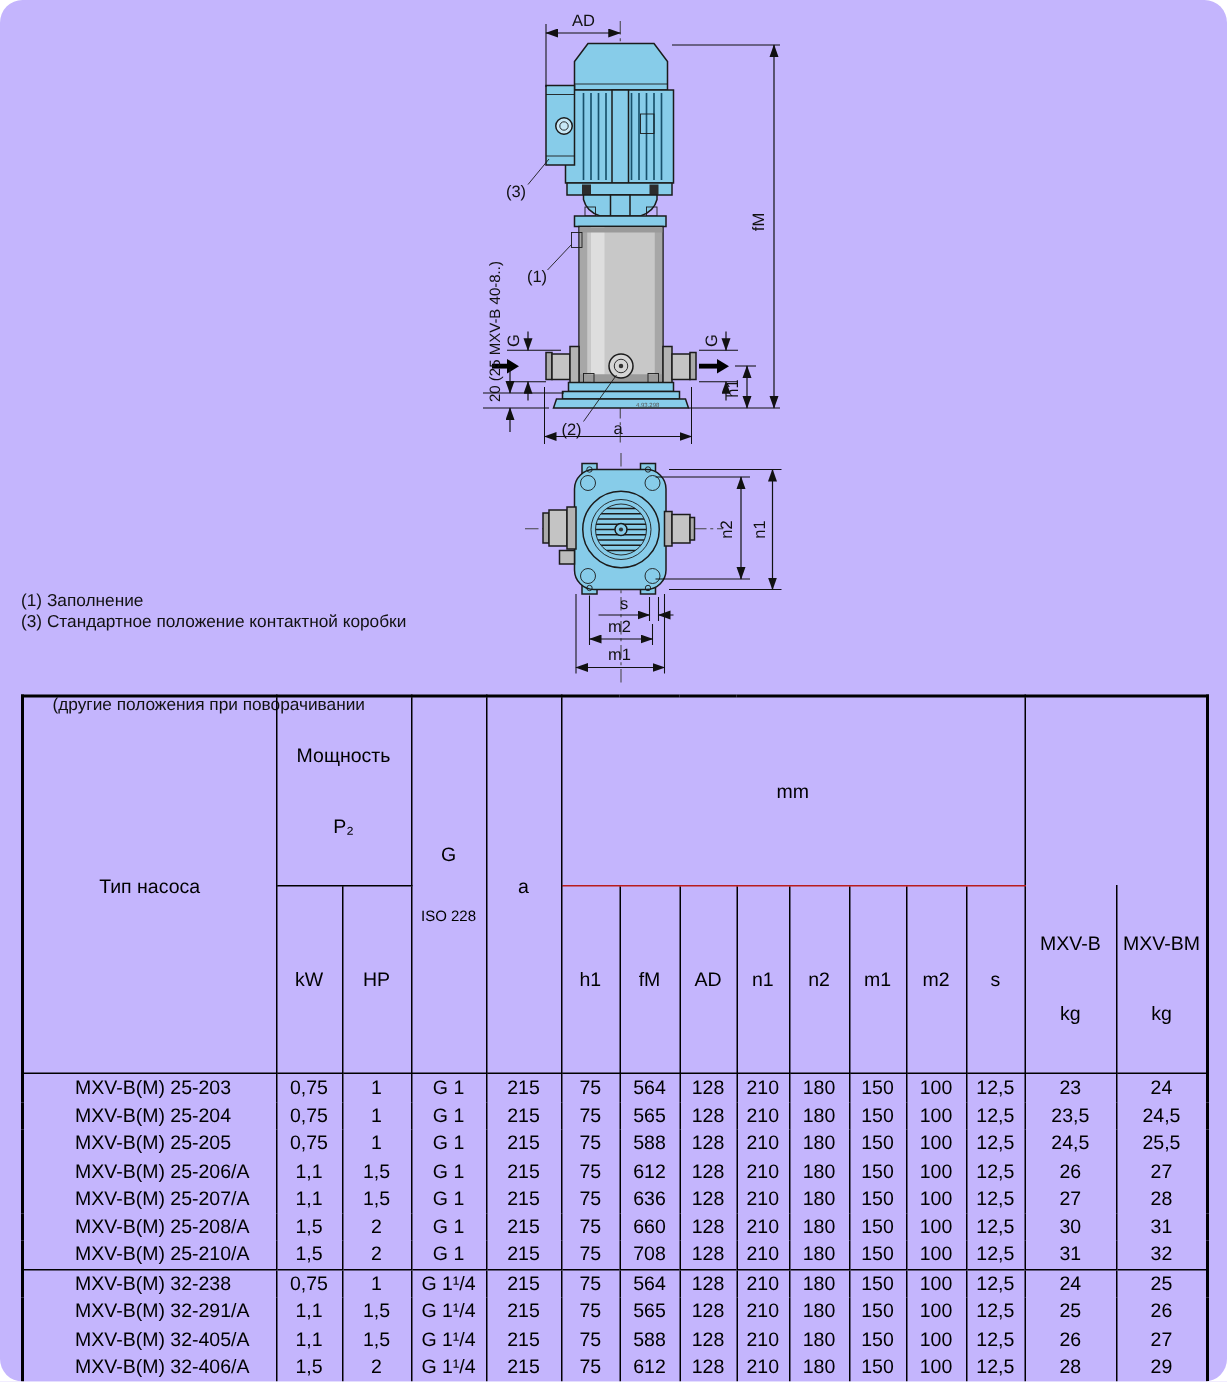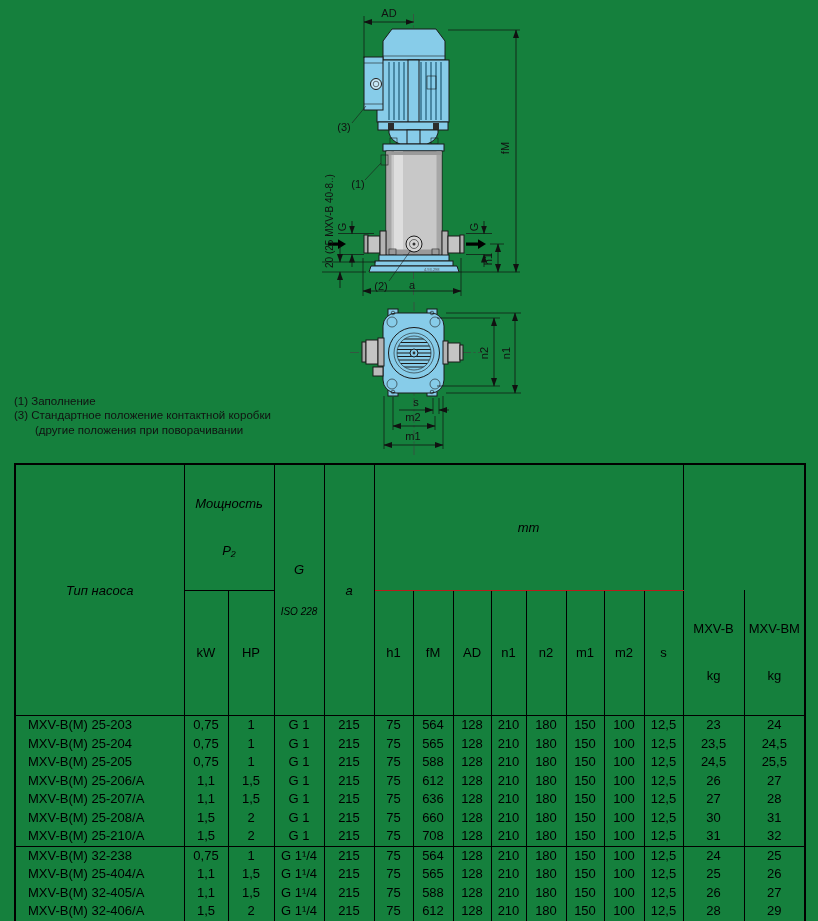--- a/index.html
+++ b/index.html
@@ -1,39 +1,39 @@
 <!DOCTYPE html>
 <html><head>
 <meta charset="utf-8">
 <style>
   html,body{margin:0;padding:0;background:#ffffff;}
-  .page{position:relative;width:818px;height:921px;background:#15803d;overflow:hidden;
-        font-family:"Liberation Sans","DejaVu Sans",sans-serif;color:#111;}
+  .page{position:relative;width:818px;height:921px;background:#c4b5fd;overflow:hidden;
+        font-family:"Liberation Sans","DejaVu Sans",sans-serif;color:#111;border-radius:15px;}
   .drawing-area{position:absolute;left:0;top:0;width:818px;height:463px;}
   .drawing-area svg{position:absolute;left:0;top:0;}
   .footnotes{position:absolute;left:14px;top:394px;font-size:11.5px;line-height:14.4px;color:#111;}
-  .footnotes .fn-cont{padding-left:21px;}
+  .footnotes .fn-cont{padding-left:21px;margin-top:40px;}
   
   table.spec{position:absolute;left:14px;top:463px;width:790px;border-collapse:collapse;
              table-layout:fixed;font-size:13px;color:#000;border:2px solid #000;}
   table.spec th,table.spec td{border-left:1px solid #000;border-right:1px solid #000;
              padding:0;text-align:center;font-weight:normal;vertical-align:middle;
              white-space:pre;overflow:hidden;}
-  thead tr.h1 th{height:32px;font-style:italic;}
+  thead tr.h1 th{height:32px;}
   thead tr.h2 th{height:35px;}
   .th-type{text-align:left;vertical-align:top;padding:11px 0 0 26px;}
   .th-power{line-height:1.2;border-bottom:1px solid #000;}
   .th-mm{border-bottom:1px solid #b91c1c;}
   .th-gap{border-bottom:none;}
   .th-g{vertical-align:bottom;padding-bottom:2px;line-height:1.1;}
   .th-g .iso{font-size:10px;}
   .th-a{vertical-align:bottom;padding-bottom:5px;}
   .th-kg{border-top:none;line-height:1.2;vertical-align:bottom;padding-bottom:3px;}
   tbody td{height:18.5px;line-height:18.5px;}
-  tbody td.type-cell{text-align:left;padding-left:12px;}
+  tbody td.type-cell{text-align:left;padding-left:34px;}
   tbody tr.group-start td{border-top:1.5px solid #000;}
   thead tr.h2 th, thead th[rowspan]{border-bottom:1.5px solid #000;}
   
   .o{stroke:#1b1b1b;stroke-width:1;}
   .thin{stroke:#1b1b1b;stroke-width:.6;fill:none;}
   .dim{stroke:#111;stroke-width:.8;fill:none;}
   .ext{stroke:#111;stroke-width:.7;fill:none;}
   .axis{stroke:#444;stroke-width:.7;fill:none;stroke-dasharray:9 2.5 2 2.5;}
   .lbl{font-family:"Liberation Sans","DejaVu Sans",sans-serif;font-size:11px;fill:#111;}
   .lbl-s{font-family:"Liberation Sans","DejaVu Sans",sans-serif;font-size:10px;fill:#111;}
@@ -455,21 +455,21 @@
           <td>128</td>
           <td>210</td>
           <td>180</td>
           <td>150</td>
           <td>100</td>
           <td>12,5</td>
           <td>24</td>
           <td>25</td>
         </tr>
         <tr>
-          <td class="type-cell">MXV-B(M) 25-404/A</td>
+          <td class="type-cell">MXV-B(M) 32-291/A</td>
           <td>1,1</td>
           <td>1,5</td>
           <td>G 1¹/4</td>
           <td>215</td>
           <td>75</td>
           <td>565</td>
           <td>128</td>
           <td>210</td>
           <td>180</td>
           <td>150</td>

